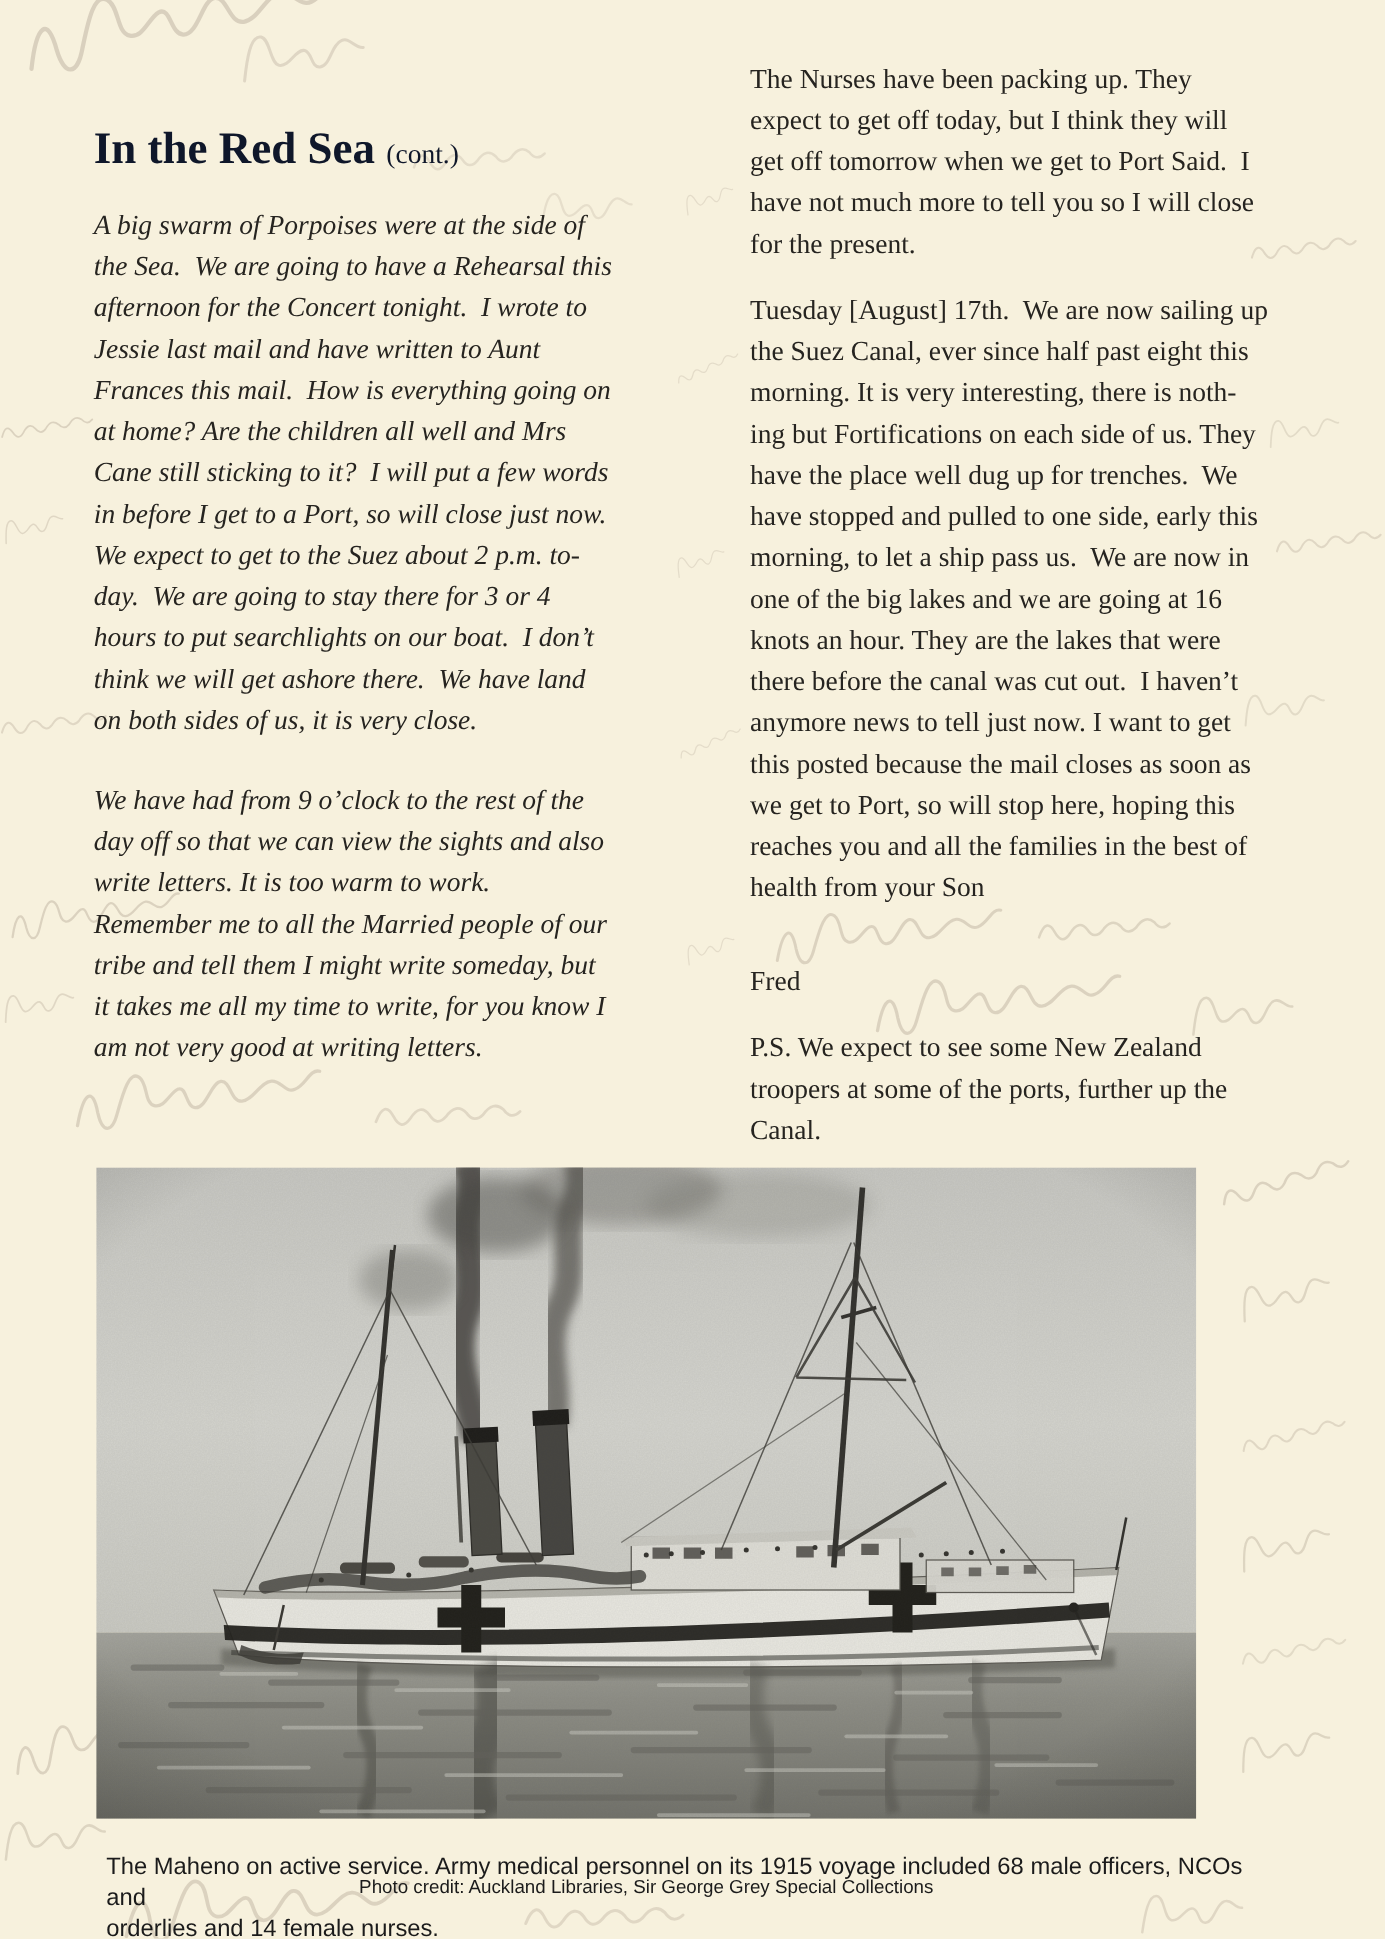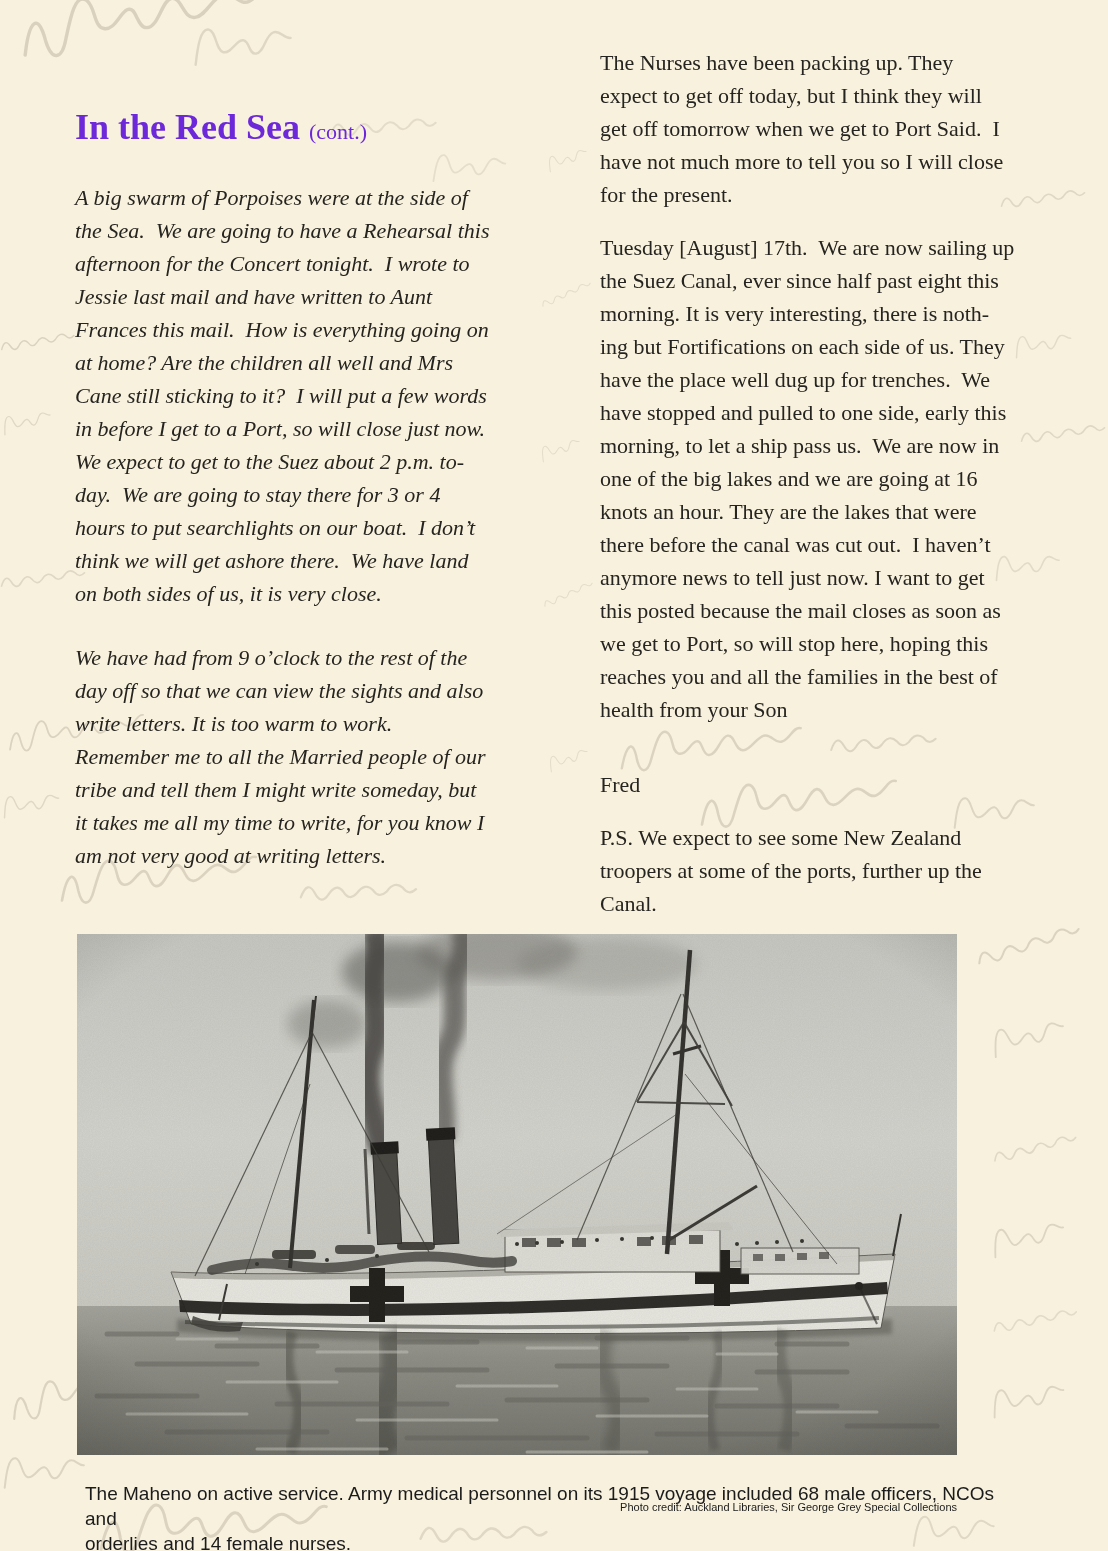--- a/index.html
+++ b/index.html
@@ -5,29 +5,29 @@
   html,body{margin:0;padding:0;}
   body{background:var(--paper,#f7f1dd);}
   .page{position:relative;width:1108px;height:1551px;background:var(--paper,#f7f1dd);
         overflow:hidden;font-family:"Liberation Serif",serif;color:var(--ink,#262420);}
   .handwriting{position:absolute;left:0;top:0;z-index:0;pointer-events:none;}
   .col{position:absolute;z-index:1;}
   .col-left{left:75px;top:96px;width:520px;}
   .col-right{left:600px;top:46px;width:520px;}
   .col p{font-size:22px;line-height:33px;margin:0 0 20px 0;white-space:pre-wrap;}
   .col-left p{margin-bottom:31px;font-style:italic;}
-  h1{margin:0 0 18px 0;font-size:36px;line-height:62px;font-weight:700;color:#6d28d9;}
+  h1{margin:0 0 18px 0;font-size:36px;line-height:44px;font-weight:700;color:#0f172a;}
   h1 .cont{font-size:22px;font-weight:400;}
   .signature{margin-top:42px !important;}
   .photo{position:absolute;left:77px;top:934px;width:880px;height:521px;margin:0;z-index:1;}
   .caption{position:absolute;left:85px;top:1461px;width:920px;z-index:1;
            font-family:"Liberation Sans",sans-serif;font-size:19px;line-height:25px;
            color:var(--caption-ink,#1b1b1b);white-space:pre-wrap;margin-top:20px;}
-  .credit{position:absolute;left:77px;top:1501px;width:880px;text-align:right;z-index:1;
-          font-family:"Liberation Sans",sans-serif;font-size:11px;color:var(--caption-ink,#1b1b1b);}
+  .credit{position:absolute;left:77px;top:1501px;width:880px;text-align:center;z-index:1;
+          font-family:"Liberation Sans",sans-serif;font-size:15px;color:var(--caption-ink,#1b1b1b);}
 </style>
 </head>
 <body>
 
 <div class="page">
 
   <svg class="handwriting" width="1108" height="1551" viewBox="0 0 1108 1551" aria-hidden="true">
     <defs>
       <path id="hw1" d="M0,22 c5,-20 11,-24 13,-7 c2,13 8,13 12,1 c4,-11 9,-26 15,-21 c5,4 2,16 8,18 c6,2 10,-7 15,-9 c6,-2 4,11 10,12 c7,1 11,-15 17,-15 c6,0 5,13 12,13 c7,0 12,-11 19,-11 c6,0 8,8 14,6 c7,-2 10,-12 16,-10" fill="none"></path>
       <path id="hw2" d="M0,14 q7,-16 13,-3 q5,11 12,2 q8,-11 14,-2 q5,9 12,2 q8,-10 15,-2 q5,8 12,2 q8,-10 15,-3 q5,8 12,2" fill="none"></path>

